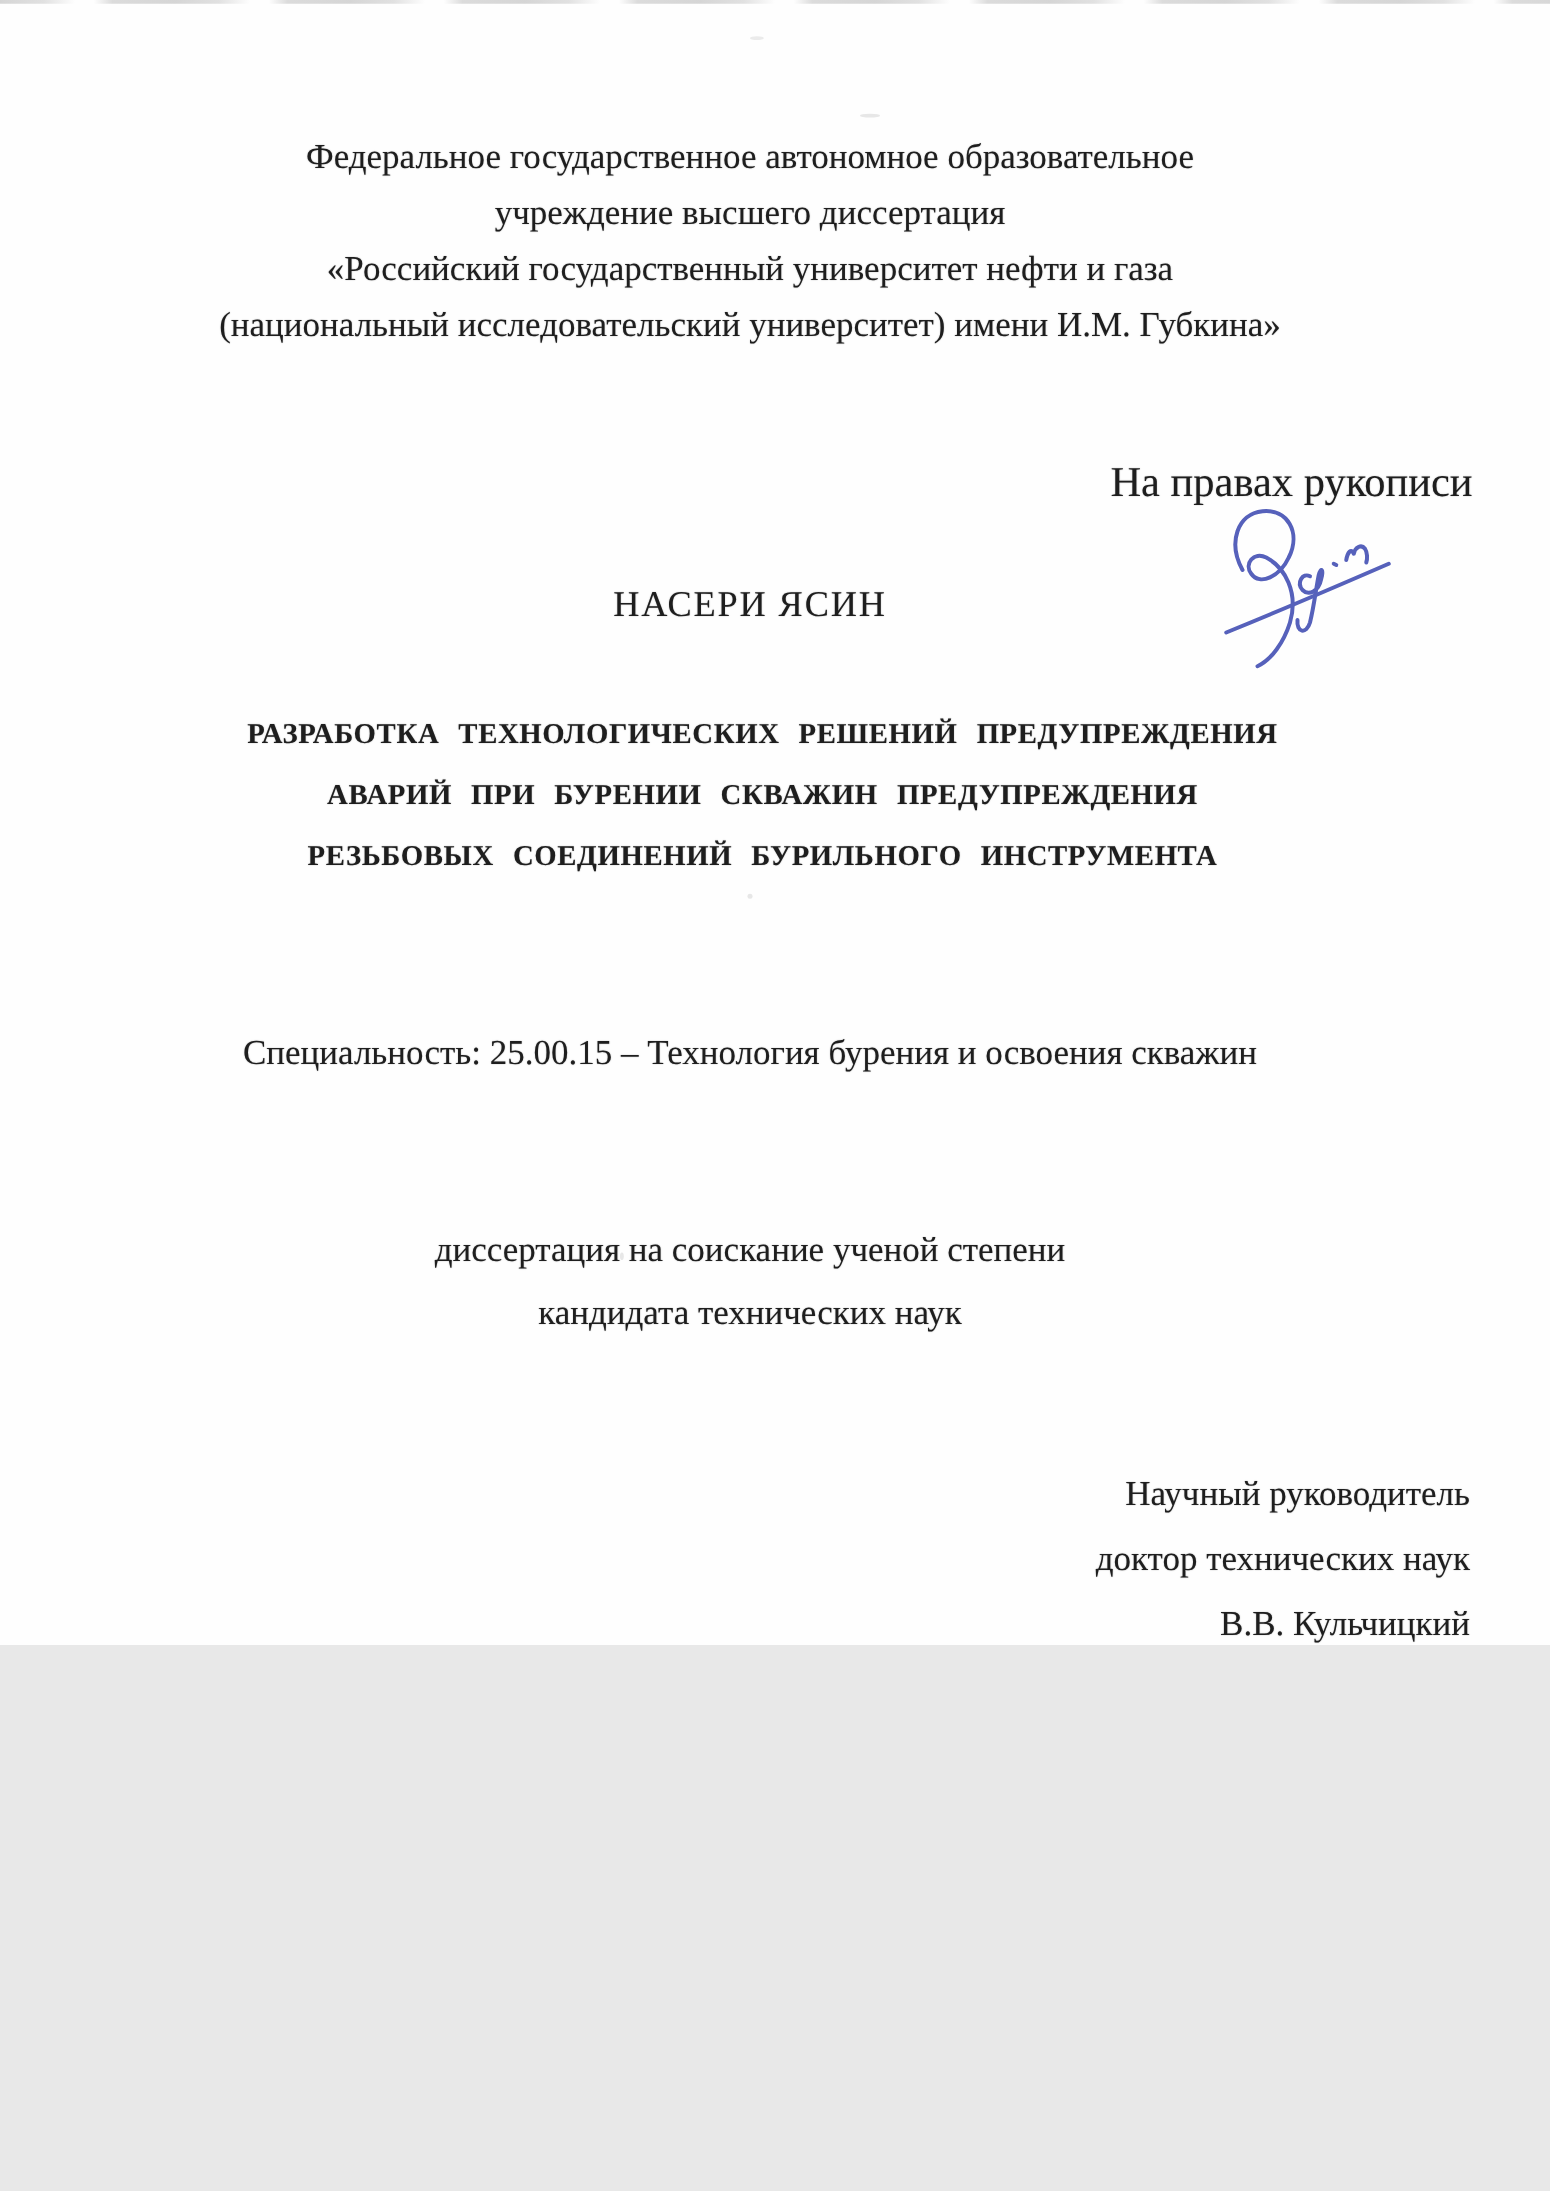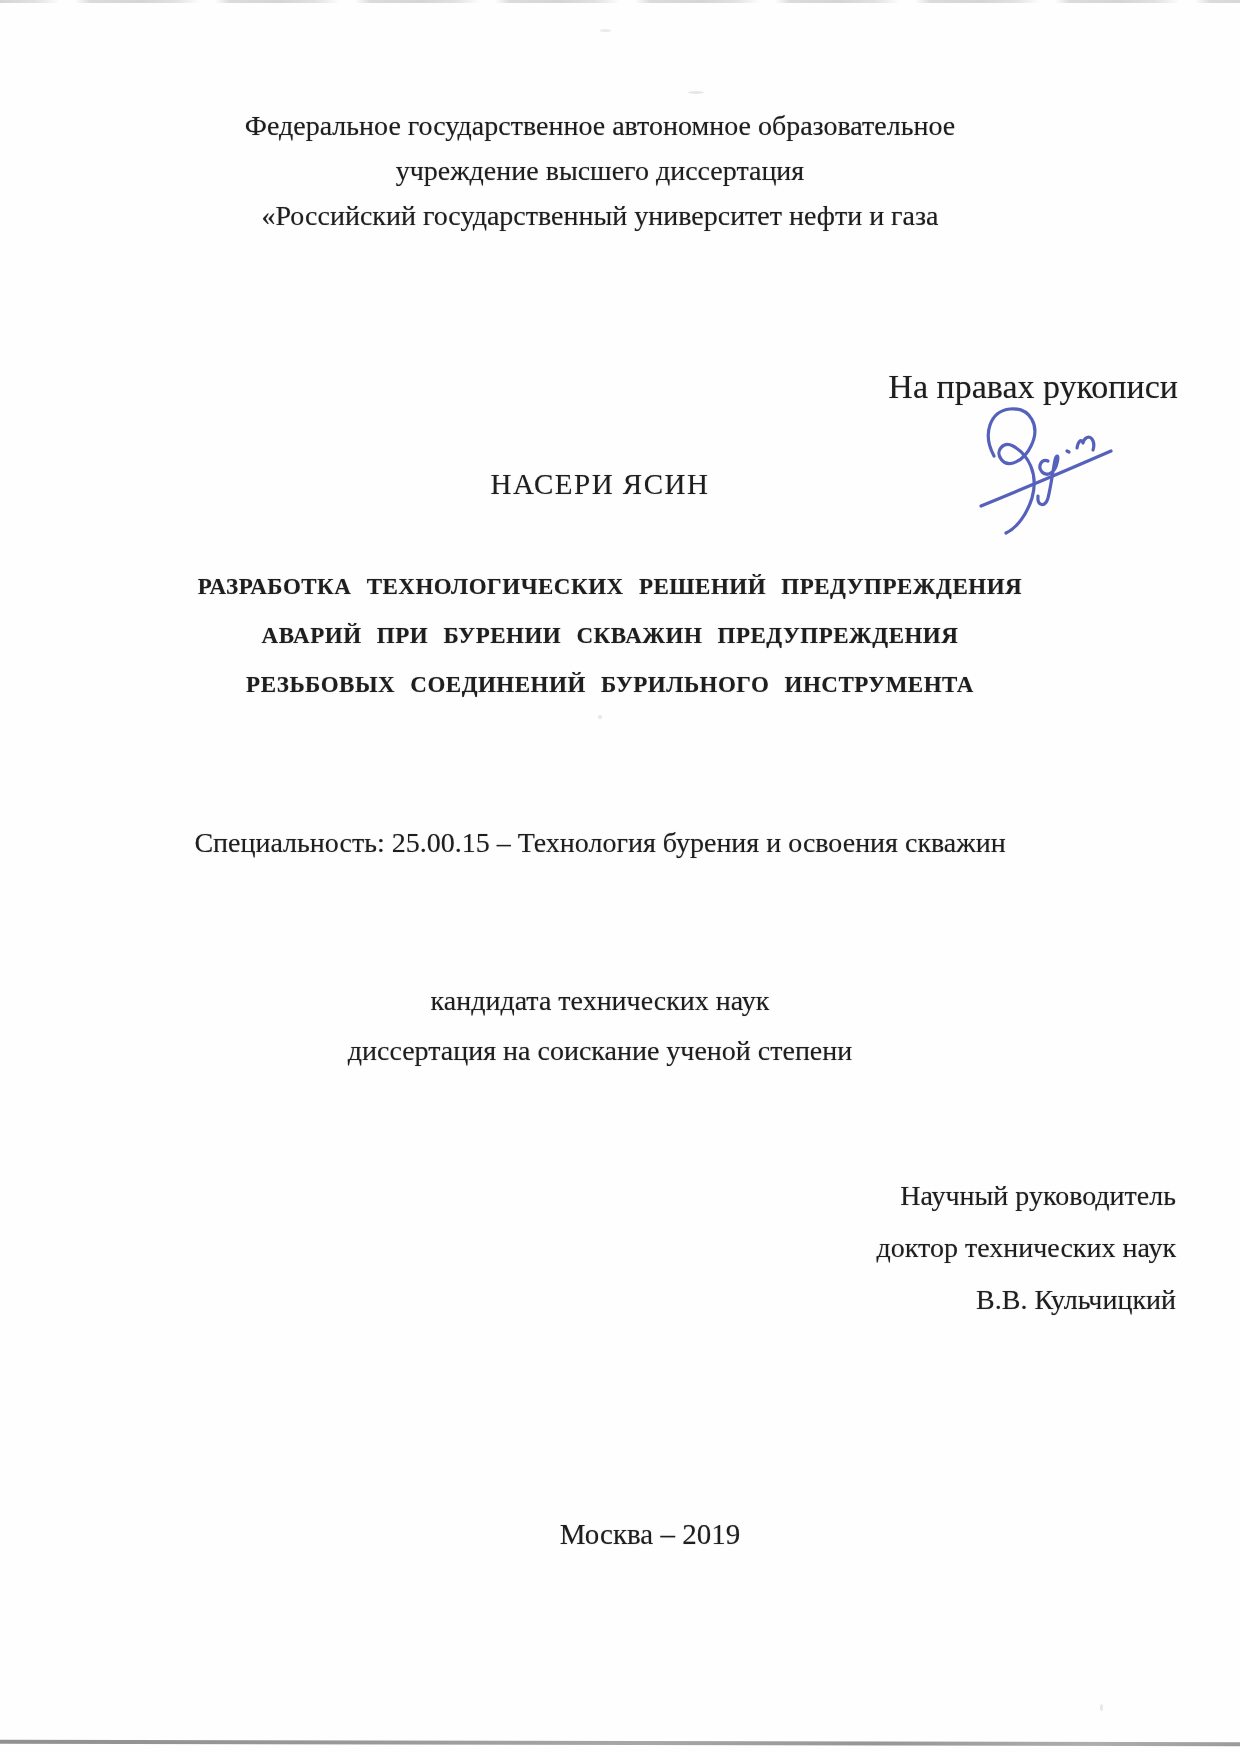--- a/index.html
+++ b/index.html
@@ -3,21 +3,21 @@
 <meta charset="utf-8">
 <style>
   html, body {
     margin: 0;
     padding: 0;
     background: #e8e8e8;
   }
   .page {
     position: relative;
     width: 1240px;
-    height: 1753px;
+    height: 1316px;
     margin: 0 auto;
     background: #fefefe;
     overflow: hidden;
     font-family: "Liberation Serif", "DejaVu Serif", serif;
     color: #1e1e1e;
   }
   .scan-text {
     text-shadow: 0 0 1px rgba(40,40,40,0.45);
   }
   
@@ -125,20 +125,21 @@
   <div class="speck speck-1"></div>
   <div class="speck speck-2"></div>
   <div class="speck speck-3"></div>
   <div class="speck speck-4"></div>
   <div class="speck speck-5"></div>
 
   <div class="center-col institution scan-text">
     <div>Федеральное государственное автономное образовательное</div>
     <div>учреждение высшего диссертация</div>
     <div>«Российский государственный университет нефти и газа</div>
+    <div>(национальный исследовательский университет) имени И.М. Губкина»</div>
   </div>
 
   <div class="manuscript-note scan-text">На правах рукописи</div>
 
   <div class="signature-wrap">
     <svg width="150" height="138" viewBox="0 0 150 138" xmlns="http://www.w3.org/2000/svg">
       <g fill="none" stroke="#5661bb" stroke-width="3.2" stroke-linecap="round" stroke-linejoin="round">
 
         <path d="M 16 50 C 4 28, 12 5, 32 3 C 52 1, 63 20, 53 40
                  C 46 55, 30 63, 23 53 C 17 45, 25 35, 35 40
@@ -161,22 +162,22 @@
 
   <div class="center-col diss-title scan-text">
     <div>РАЗРАБОТКА ТЕХНОЛОГИЧЕСКИХ РЕШЕНИЙ ПРЕДУПРЕЖДЕНИЯ</div>
     <div>АВАРИЙ ПРИ БУРЕНИИ СКВАЖИН ПРЕДУПРЕЖДЕНИЯ</div>
     <div>РЕЗЬБОВЫХ СОЕДИНЕНИЙ БУРИЛЬНОГО ИНСТРУМЕНТА</div>
   </div>
 
   <div class="center-col specialty scan-text">Специальность: 25.00.15 – Технология бурения и освоения скважин</div>
 
   <div class="center-col diss-type scan-text">
+    <div>диссертация на соискание ученой степени</div>
     <div>кандидата технических наук</div>
-    <div>диссертация на соискание ученой степени</div>
   </div>
 
   <div class="supervisor scan-text">
     <div>Научный руководитель</div>
     <div>доктор технических наук</div>
     <div>В.В. Кульчицкий</div>
   </div>
 
   <div class="center-col city-year scan-text">Москва – 2019</div>
 

